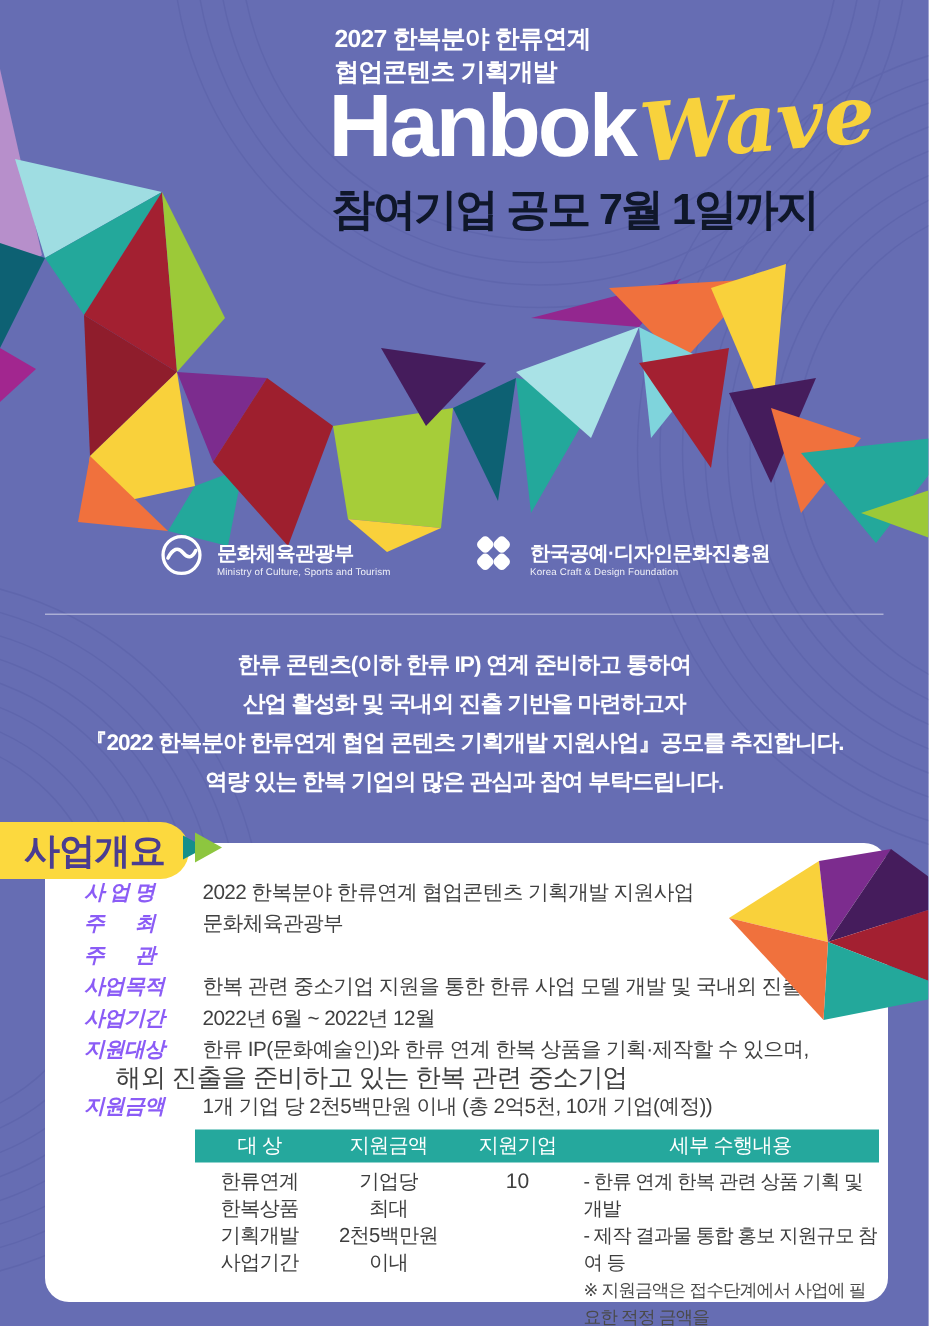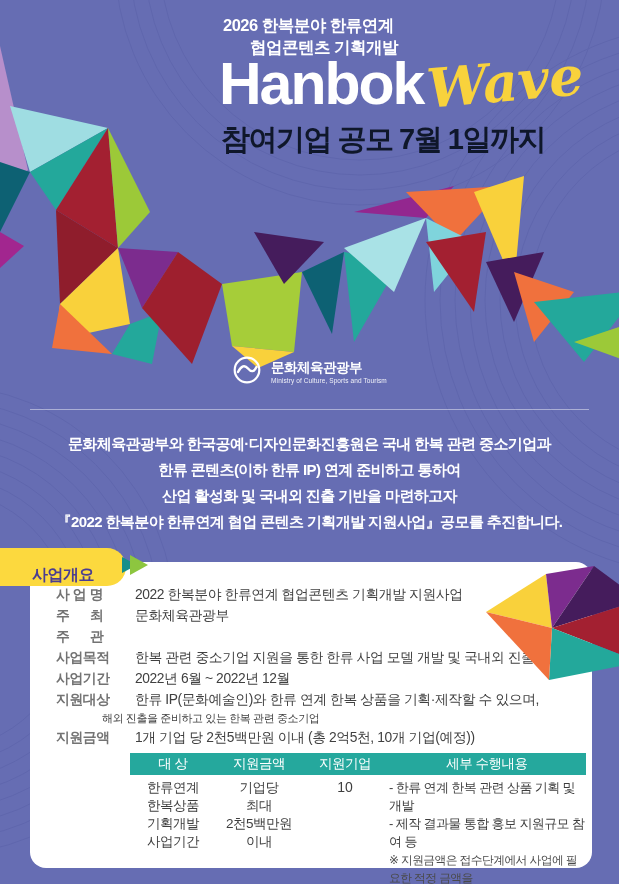--- a/index.html
+++ b/index.html
@@ -6,21 +6,21 @@
   .poster {
     position:relative; width:619px; height:884px;
     background:#666db3; overflow:hidden;
     font-family:"Liberation Sans","DejaVu Sans",sans-serif;
   }
   svg.bg { position:absolute; left:0; top:0; z-index:0; }
 
   
   .hdr-sub { position:absolute; left:223px; color:#fff; font-weight:bold;
              font-size:16.5px; letter-spacing:-0.5px; z-index:1; }
-  .hdr-sub1 { top:15px; } .hdr-sub2 { top:37px;margin-left:27px; }
+  .hdr-sub1 { top:15px; } .hdr-sub2 { top:37px; }
   .hdr-title { position:absolute; left:219px; top:50px; z-index:1; white-space:nowrap; }
   .hanbok { color:#fff; font-weight:bold; font-size:59px; letter-spacing:-2px; }
   .wave { color:#f8d23c; font-family:"DejaVu Serif",serif; font-style:italic; font-weight:bold;
           font-size:54px; display:inline-block; transform:rotate(-5deg) translateY(-3px); margin-left:4px; }
   .hdr-deadline { position:absolute; left:221px; top:120px; color:#0f172a; font-weight:bold;
                   font-size:29px; letter-spacing:-1.5px; z-index:1; }
 
   
   .logos { position:absolute; top:355px; left:0; width:100%; display:flex;
            justify-content:center; gap:54px; z-index:1; }
@@ -30,32 +30,32 @@
 
   .divider { position:absolute; top:409px; left:30px; width:559px; height:1px;
              background:rgba(255,255,255,.45); z-index:1; }
 
   
   .intro { position:absolute; top:431px; left:0; width:100%; text-align:center; color:#fff;
            font-size:15px; font-weight:bold; line-height:26px; letter-spacing:-0.6px; z-index:1; }
 
   
   .badge { position:absolute; top:548px; left:0; width:126px; height:38px; background:#fcd93e;
-           border-radius:0 19px 19px 0; z-index:3; display:flex; align-items:flex-end;
-           justify-content:center; color:#4a3d91; font-size:16px; font-weight:bold;
+           border-radius:0 19px 19px 0; z-index:3; display:flex; align-items:center;
+           justify-content:center; color:#4a3d91; font-size:24px; font-weight:bold;
            letter-spacing:-0.5px; }
   .arrow { position:absolute; top:554px; left:122px; z-index:3; }
 
   
   .card { position:absolute; top:562px; left:30px; width:562px; height:306px; background:#fff;
           border-radius:16px; z-index:2; padding-top:22px; box-sizing:border-box; }
   .frow { display:flex; margin-left:26px; line-height:21px; font-size:13.8px; letter-spacing:-0.4px; }
-  .flabel { width:79px; color:#737373; font-weight:bold; white-space:pre; flex-shrink:0; }
+  .flabel { width:79px; color:#8b5cf6; font-weight:bold; white-space:pre; flex-shrink:0;font-style:italic; }
   .fvalue { color:#404040; white-space:nowrap; }
-  .fline2 { margin-left:72px; line-height:17px; font-size:11px; color:#404040; letter-spacing:-0.4px; }
+  .fline2 { margin-left:47px; line-height:17px; font-size:17px; color:#404040; letter-spacing:-0.4px; }
 
   table.support { margin:5px 0 0 100px; border-collapse:collapse; width:456px; table-layout:fixed; }
   table.support th { background:#25a89d; color:#fff; font-size:13.5px; font-weight:normal;
                      height:22px; padding:0; letter-spacing:-0.5px; }
   table.support td { padding-top:4px; vertical-align:top; }
   td.c1, td.c2 { text-align:center; font-size:13.5px; color:#3e3e3e; line-height:18px; letter-spacing:-0.5px; }
   td.c3 { text-align:center; vertical-align:middle; font-size:14px; color:#3e3e3e; }
   td.c4 { font-size:13px; color:#3e3e3e; line-height:18px; letter-spacing:-0.6px; }
   td.c4 .note { font-size:11.8px; color:#4a4a4a; }
 
@@ -114,49 +114,63 @@
       <polygon fill="#7fd4dc" points="426,218 474,242 434,292"></polygon>
       <polygon fill="#f9d13b" points="474,192 524,176 514,286"></polygon>
       <polygon fill="#a32031" points="426,242 486,232 474,312"></polygon>
       <polygon fill="#451c5c" points="486,262 544,252 514,322"></polygon>
       <polygon fill="#f0713d" points="514,272 574,292 534,342"></polygon>
       <polygon fill="#23a89b" points="534,302 640,290 584,362"></polygon>
       <polygon fill="#9cc938" points="574,342 640,320 640,366"></polygon>
     </g>
   </svg>
 
-  <div class="hdr-sub hdr-sub1">2026 한복분야 한류연계</div>
+  <div class="hdr-sub hdr-sub1">2027 한복분야 한류연계</div>
   <div class="hdr-sub hdr-sub2">협업콘텐츠 기획개발</div>
   <div class="hdr-title">
     <span class="hanbok">Hanbok</span><span class="wave">Wave</span>
   </div>
   <div class="hdr-deadline">참여기업 공모 7월 1일까지</div>
 
   <div class="logos">
     <div class="logo">
       <span>
         <svg width="30" height="30" viewBox="0 0 30 30">
           <circle cx="15" cy="15" r="12.3" stroke="#fff" stroke-width="2.2" fill="none"></circle>
           <path d="M6 17 Q11 7.5 16 13.5 Q21 19.5 24.5 12" stroke="#fff" stroke-width="2.4" fill="none" stroke-linecap="round"></path>
         </svg>
       </span>
       <span>
         <div class="logo-name">문화체육관광부</div>
         <div class="logo-en">Ministry of Culture, Sports and Tourism</div>
       </span>
     </div>
+    <div class="logo">
+      <span>
+        <svg width="30" height="30" viewBox="0 0 30 30" fill="#fff">
+          <rect x="4.75" y="3.25" width="9.5" height="9.5" rx="3" transform="rotate(45 9.5 8)"></rect>
+          <rect x="15.75" y="3.25" width="9.5" height="9.5" rx="3" transform="rotate(45 20.5 8)"></rect>
+          <rect x="4.75" y="14.75" width="9.5" height="9.5" rx="3" transform="rotate(45 9.5 19.5)"></rect>
+          <rect x="15.75" y="14.75" width="9.5" height="9.5" rx="3" transform="rotate(45 20.5 19.5)"></rect>
+        </svg>
+      </span>
+      <span>
+        <div class="logo-name">한국공예·디자인문화진흥원</div>
+        <div class="logo-en">Korea Craft &amp; Design Foundation</div>
+      </span>
+    </div>
   </div>
 
   <div class="divider"></div>
 
   <div class="intro">
-    <div>문화체육관광부와 한국공예·디자인문화진흥원은 국내 한복 관련 중소기업과</div>
     <div>한류 콘텐츠(이하 한류 IP) 연계 준비하고 통하여</div>
     <div>산업 활성화 및 국내외 진출 기반을 마련하고자</div>
     <div>『2022 한복분야 한류연계 협업 콘텐츠 기획개발 지원사업』공모를 추진합니다.</div>
+    <div>역량 있는 한복 기업의 많은 관심과 참여 부탁드립니다.</div>
   </div>
 
   <div class="badge">
     <span>사업개요</span>
   </div>
   <svg class="arrow" width="30" height="22" viewBox="0 0 30 22">
     <polygon fill="#148f8a" points="0,3 15,11 0,19"></polygon>
     <polygon fill="#8dc63f" points="8,1 26,11 8,21"></polygon>
   </svg>
 

